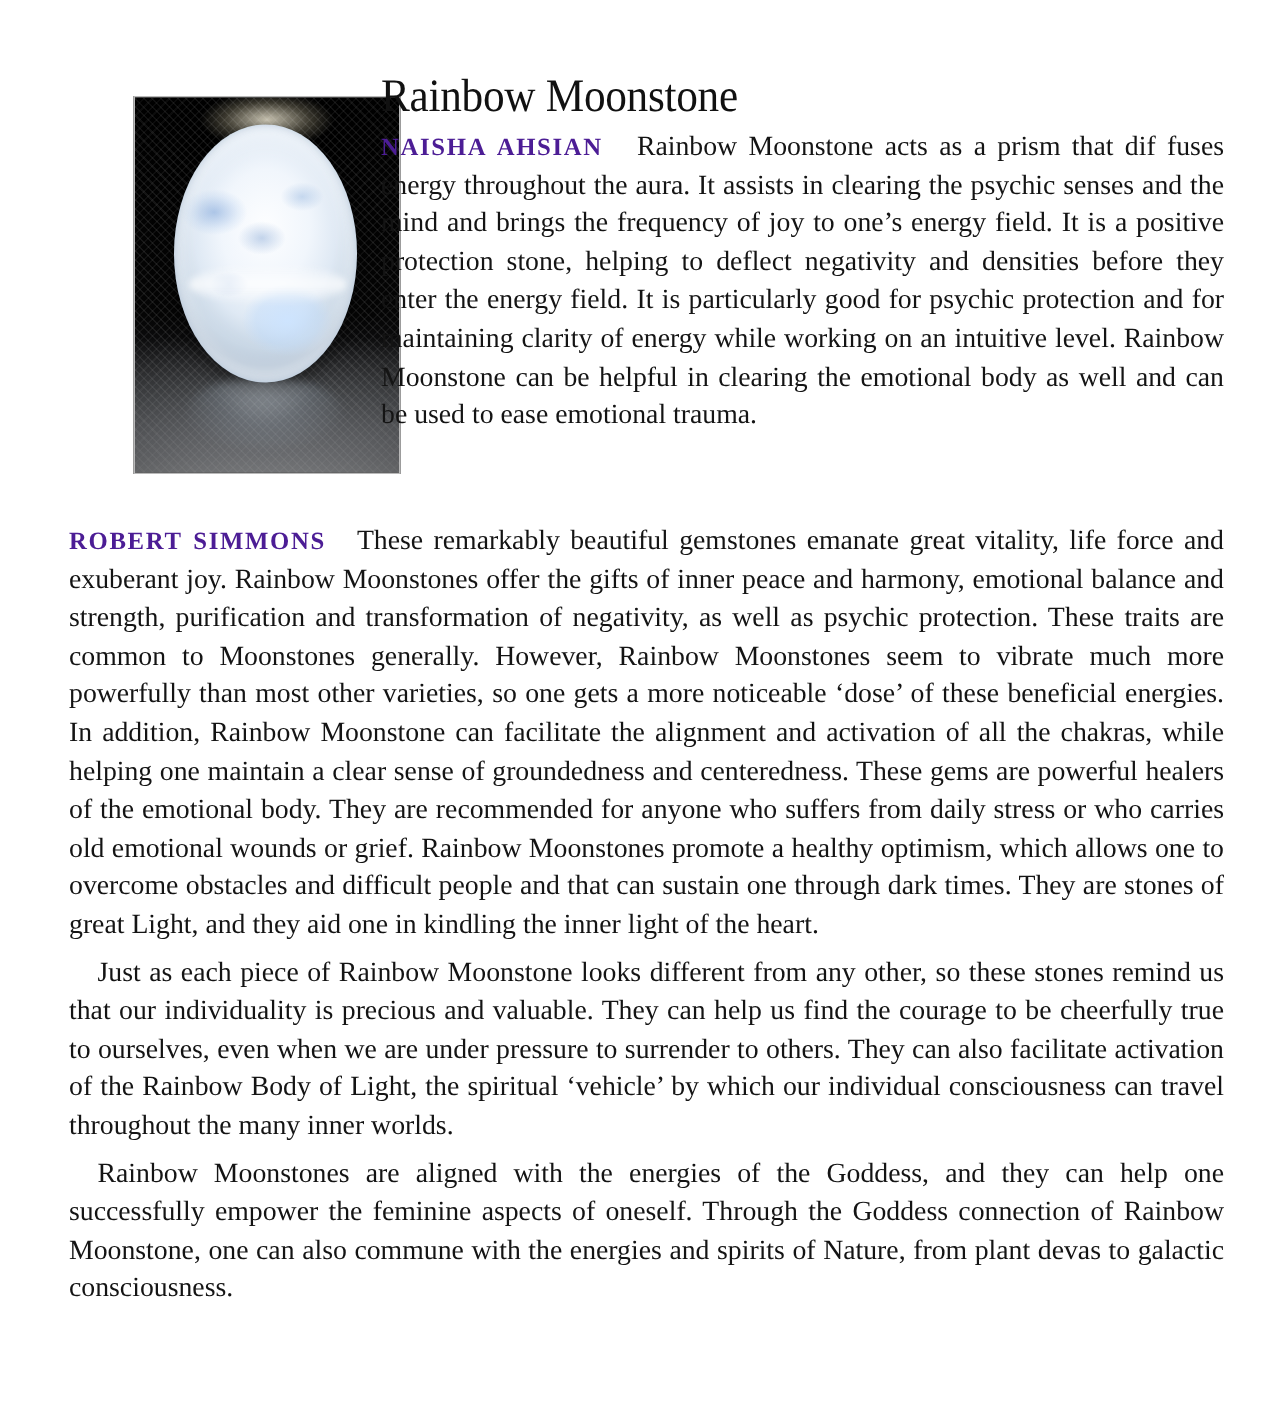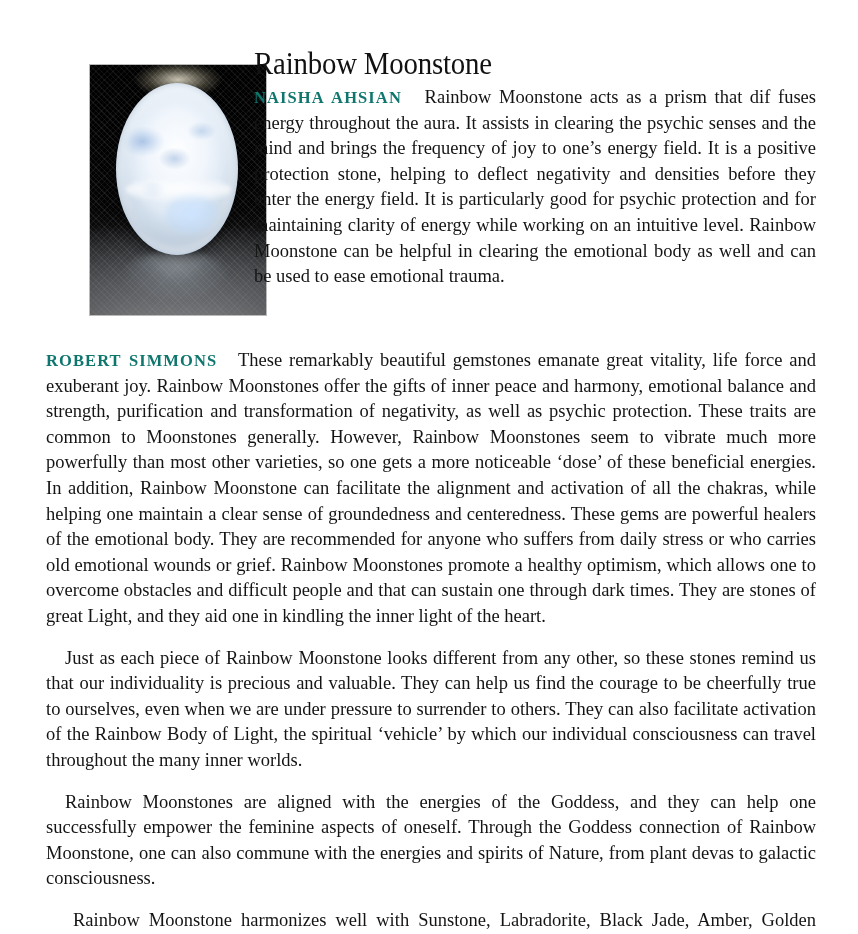--- a/index.html
+++ b/index.html
@@ -129,21 +129,21 @@
     letter-spacing: -0.2px;
     transform: scaleX(0.93);
     transform-origin: left center;
     color: #111111;
   }
 
   .byline {
     font-weight: 700;
     font-size: 16.5px;
     letter-spacing: 1.1px;
-    color: #0f766e;
+    color: #4c1d95;
     white-space: nowrap;
   }
 
   p.body {
     margin: 0;
     font-size: 18.5px;
     line-height: 25.6px;
     text-align: justify;
     text-justify: inter-word;
     hyphens: manual;
@@ -155,21 +155,21 @@
   }
 
   
   .main-col {
     position: absolute;
     left: 46px;
     top: 348px;
     width: 770px;
   }
   .main-col p.body + p.body {
-    margin-top: 16px;
+    margin-top: 6px;
   }
   p.indent {
     text-indent: 19px;
   }
   p.indent-wide {
     text-indent: 27px;
   }
 </style>
 </head>
 <body>
@@ -198,17 +198,16 @@
   </div>
 
   <div class="main-col">
 
     <p class="body"><span class="byline">ROBERT SIMMONS</span>&nbsp;&nbsp;&nbsp;<span>These remarkably beautiful gemstones emanate great vitality, life force and exuberant joy. Rainbow Moonstones offer the gifts of inner peace and harmony, emotional balance and strength, purification and transformation of negativity, as well as psychic protection. These traits are common to Moonstones generally. However, Rainbow Moonstones seem to vibrate much more powerfully than most other varieties, so one gets a more noticeable ‘dose’ of these beneficial energies. In addition, Rainbow Moonstone can facilitate the alignment and activation of all the chakras, while helping one maintain a clear sense of groundedness and centeredness. These gems are powerful healers of the emotional body. They are recommended for anyone who suffers from daily stress or who carries old emo­tional wounds or grief. Rainbow Moonstones promote a healthy optimism, which allows one to overcome obstacles and difficult people and that can sustain one through dark times. They are stones of great Light, and they aid one in kindling the inner light of the heart.</span></p>
 
     <p class="body indent">Just as each piece of Rainbow Moonstone looks different from any other, so these stones remind us that our individuality is precious and valuable. They can help us find the courage to be cheerfully true to ourselves, even when we are under pressure to surrender to others. They can also facilitate activation of the Rainbow Body of Light, the spiritual ‘vehicle’ by which our individual consciousness can travel throughout the many inner worlds.</p>
 
     <p class="body indent">Rainbow Moonstones are aligned with the energies of the Goddess, and they can help one successfully empower the feminine aspects of oneself. Through the Goddess connection of Rainbow Moonstone, one can also commune with the energies and spirits of Nature, from plant devas to galactic consciousness.</p>
 
-    <p class="body indent-wide">Rainbow Moonstone harmonizes well with Sunstone, Labradorite, Black Jade, Amber, Golden Labradorite, Moldavite, Amethyst, Jet and Tibetan Tektite.</p>
 
   </div>
 
 </div>
 
 </body></html>

